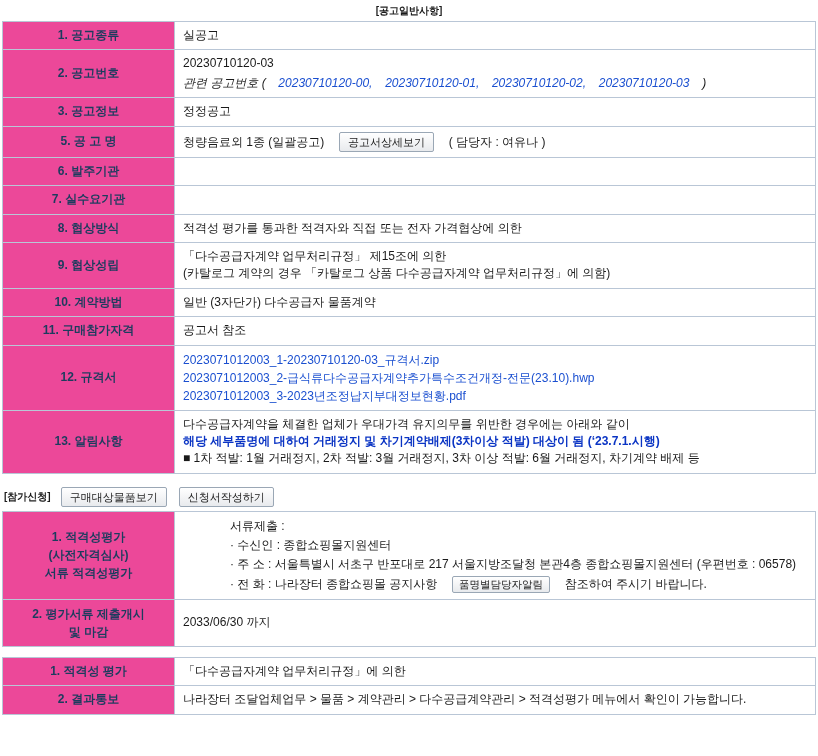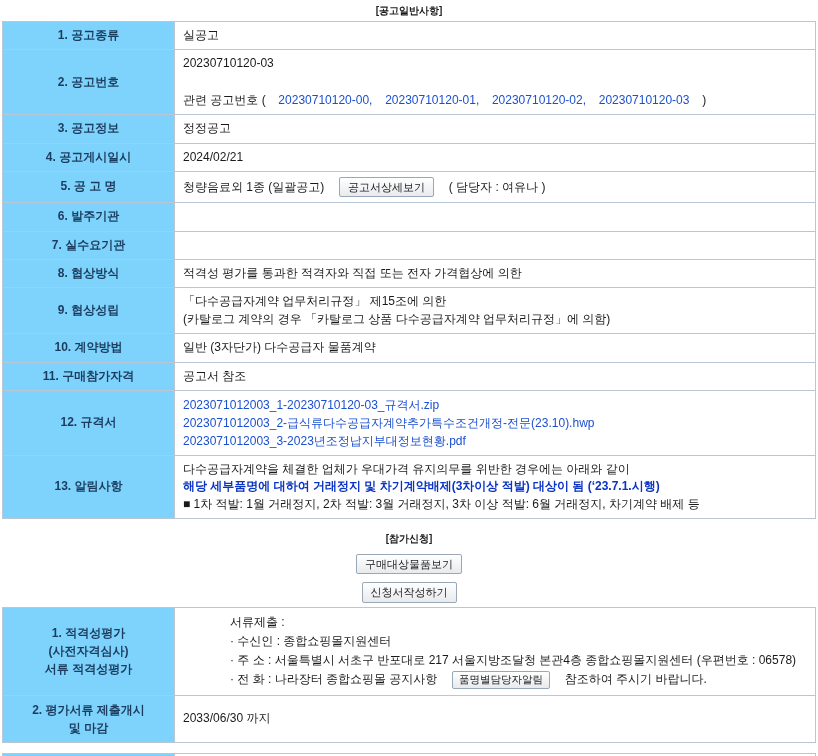--- a/index.html
+++ b/index.html
@@ -25,40 +25,39 @@
     font-weight: bold;
     color: #1a1a1a;
     padding: 4px 4px 3px 4px;
     text-align: center;
   }
   .section-head-row {
     display: flex;
     align-items: center;
     gap: 8px;
     padding: 3px 4px 4px 4px;
-    flex-direction: column;
   }
   .section-head-row .section-head {
     padding: 0;
   }
   table.tbl {
     width: 814px;
     margin: 0 2px;
     border-collapse: collapse;
     table-layout: fixed;
   }
   table.tbl td {
     border: 1px solid #b9c6d6;
     vertical-align: middle;
     padding: 5px 8px;
     font-size: 12px;
     line-height: 1.45;
   }
   td.th {
-    background: #7dd3fc;
+    background: #ec4899;
     font-weight: bold;
     color: #1c3c5e;
     text-align: center;
     width: 155px;
   }
   td.th.sub {
     font-weight: bold;
     line-height: 1.5;
   }
   td.val {
@@ -111,42 +110,38 @@
   <table class="tbl">
     <tbody>
       <tr>
         <td class="th">1. 공고종류</td>
         <td class="val">실공고</td>
       </tr>
       <tr>
         <td class="th">2. 공고번호</td>
         <td class="val">
           <div>20230710120-03</div>
-          <div style="margin-top:19px;">
+          <div style="margin-top:2px;font-style:italic;">
             <span>관련 공고번호 (</span>
             <span class="gap"></span>
             <a class="link">20230710120-00,</a>
             <span class="gap"></span>
             <a class="link">20230710120-01,</a>
             <span class="gap"></span>
             <a class="link">20230710120-02,</a>
             <span class="gap"></span>
             <a class="link">20230710120-03</a>
             <span class="gap"></span>
             <span>)</span>
           </div>
         </td>
       </tr>
       <tr>
         <td class="th">3. 공고정보</td>
         <td class="val">정정공고</td>
-      </tr>
-      <tr>
-        <td class="th">4. 공고게시일시</td>
-        <td class="val">2024/02/21</td>
       </tr>
       <tr>
         <td class="th">5. 공 고 명</td>
         <td class="val">
           <span class="inline-mid">청량음료외 1종 (일괄공고)</span>
           <span class="gap"></span>
           <span class="btn">공고서상세보기</span>
           <span class="gap"></span>
           <span class="inline-mid">( 담당자 : 여유나 )</span>
         </td>

